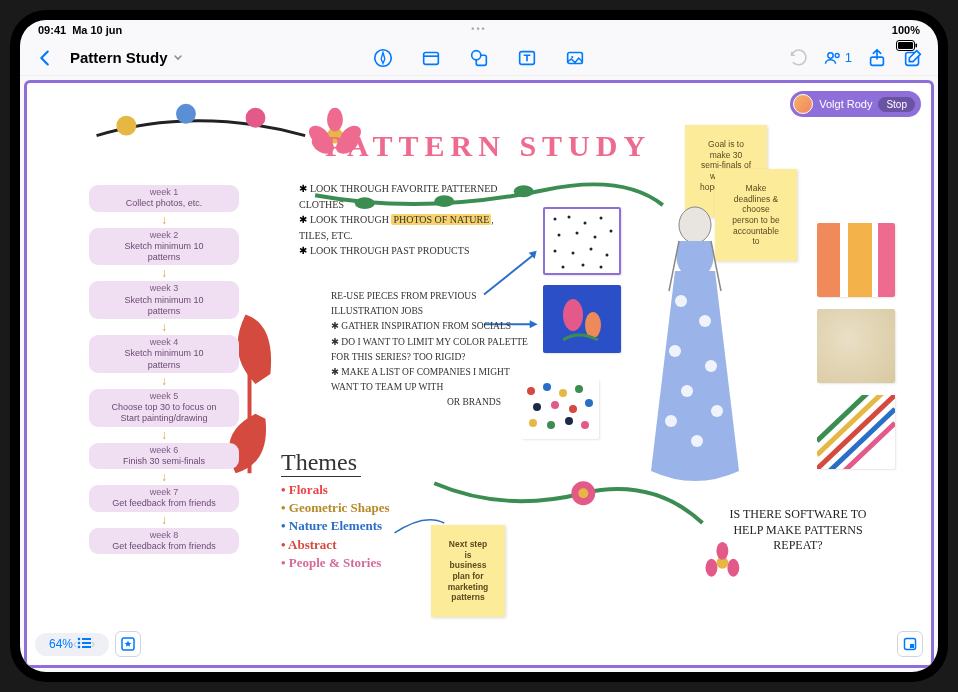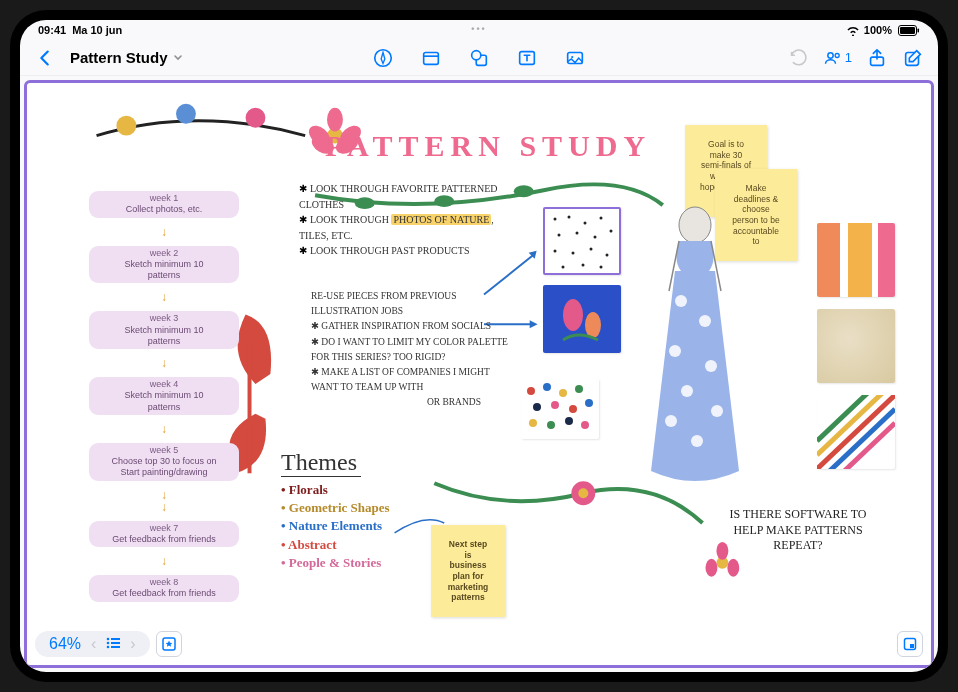--- a/index.html
+++ b/index.html
@@ -35,21 +35,21 @@
     height: 20px;
     display: flex;
     align-items: center;
     justify-content: space-between;
     padding: 0 18px;
     font-size: 11px;
     font-weight: 600;
     color: #000;
   }
   .status-left { display: flex; gap: 6px; align-items: center; }
-  .status-right { display: flex; gap: 4px; align-items: center; }
+  .status-right { display: flex; gap: 4px; align-items: center; flex-direction: column; }
   .status-dots {
     position: absolute;
     left: 50%; transform: translateX(-50%);
     top: 14px;
     color: #aaa;
     letter-spacing: 2px;
     font-size: 9px;
   }
   .wifi, .battery-icon { display: inline-flex; }
   .battery-icon svg { margin-left: 2px; }
@@ -142,21 +142,21 @@
     font-family: "Marker Felt", "Brush Script MT", cursive;
     font-size: 28px; letter-spacing: 4px;
     color: #e35a8a;
     text-align: left;
     margin-bottom: 4px;
   }
   .cal-item {
     background: #f0dff3;
     border-radius: 9px;
     padding: 2px 20px;
-    margin: 8px auto;
+    margin: 2px auto;
     font-size: 9px;
     color: #6a4a72;
     width: 150px;
     line-height: 1.25;
   }
   .cal-week { font-size: 9px; color: #7a5a82; }
   .cal-arrow { color: #e0a030; font-size: 12px; line-height: 1; }
 
   
   .notes {
@@ -165,21 +165,21 @@
     width: 220px;
     font-size: 10px;
     color: #333;
     font-family: "Segoe Print","Comic Sans MS",cursive;
     line-height: 1.55;
   }
   .notes .bullet::before { content: "✱ "; color: #000; }
   .highlight { background: #f8d26a; padding: 0 2px; border-radius: 2px; }
   .notes2 {
     position: absolute;
-    top: 206px; left: 284px;
+    top: 206px; left: 304px;
     width: 200px;
     font-size: 9.5px;
     color: #333;
     font-family: "Segoe Print","Comic Sans MS",cursive;
     line-height: 1.6;
   }
 
   
   .themes {
     position: absolute;
@@ -195,21 +195,21 @@
     padding: 0 4px 0 0;
     margin-bottom: 4px;
   }
   .theme-item {
     font-family: "Segoe Script","Brush Script MT",cursive;
     font-size: 13px;
     line-height: 1.4;
     font-weight: 600;
   }
   .theme-item::before { content: "• "; }
-  .t-green { color: #7f1d1d; }
+  .t-green { color: #ef4444; }
   .t-blue { color: #2a6fc7; }
   .t-gold { color: #b58a2a; }
   .t-red { color: #d44a3f; }
   .t-pink { color: #d46a9a; }
 
   
   .sticky {
     position: absolute;
     background: #fcec9a;
     width: 82px;
@@ -255,25 +255,24 @@
     bottom: 8px; left: 8px;
     display: flex;
     align-items: center;
     gap: 6px;
     font-family: -apple-system, sans-serif;
   }
   .zoom-pill {
     background: #eef0f6;
     border-radius: 14px;
     padding: 4px 14px;
-    font-size: 16px;
+    font-size: 12px;
     color: #007aff;
     display: flex;
     align-items: center;
-    gap: 10px;
   }
   .zoom-pill .gray { color: #c7c7cc; }
   .mini-btn {
     width: 26px; height: 26px;
     border: 1px solid #d0d4e0;
     border-radius: 6px;
     display: flex; align-items: center; justify-content: center;
     color: #007aff;
     background: #fff;
   }
@@ -429,35 +428,41 @@
           </g>
 
           <path d="M460 200 L 510 160" stroke="#2a6fc7" stroke-width="2" fill="none"></path>
           <path d="M505 158 l 8 -2 -2 8 z" fill="#2a6fc7"></path>
           <path d="M460 230 L 510 230" stroke="#2a6fc7" stroke-width="2" fill="none"></path>
           <path d="M506 226 l 8 4 -8 4 z" fill="#2a6fc7"></path>
 
           <path d="M370 440 Q 400 420 420 430" stroke="#2a6fc7" stroke-width="1.5" fill="none"></path>
         </svg>
 
+        <div class="follow-badge">
+          <span class="avatar"></span>
+          <span>Volgt Rody</span>
+          <span class="stop">Stop</span>
+        </div>
 
         <div class="study-title">PATTERN STUDY</div>
 
         <div class="calendar">
           <div id="cal-list">
               <div class="cal-item"><div class="cal-week">week 1</div>Collect photos, etc.</div>
               <div class="cal-arrow">↓</div>
               <div class="cal-item"><div class="cal-week">week 2</div>Sketch minimum 10 patterns</div>
               <div class="cal-arrow">↓</div>
               <div class="cal-item"><div class="cal-week">week 3</div>Sketch minimum 10 patterns</div>
               <div class="cal-arrow">↓</div>
               <div class="cal-item"><div class="cal-week">week 4</div>Sketch minimum 10 patterns</div>
               <div class="cal-arrow">↓</div>
               <div class="cal-item"><div class="cal-week">week 5</div>Choose top 30 to focus on Start painting/drawing</div>
               <div class="cal-arrow">↓</div>
+              <div class="cal-item"><div class="cal-week">week 6</div>Finish 30 semi-finals</div>
               <div class="cal-arrow">↓</div>
               <div class="cal-item"><div class="cal-week">week 7</div>Get feedback from friends</div>
               <div class="cal-arrow">↓</div>
               <div class="cal-item"><div class="cal-week">week 8</div>Get feedback from friends</div>
             </div>
         </div>
 
         <div class="notes">
           <div class="bullet">LOOK THROUGH FAVORITE PATTERNED CLOTHES</div>
           <div class="bullet">

